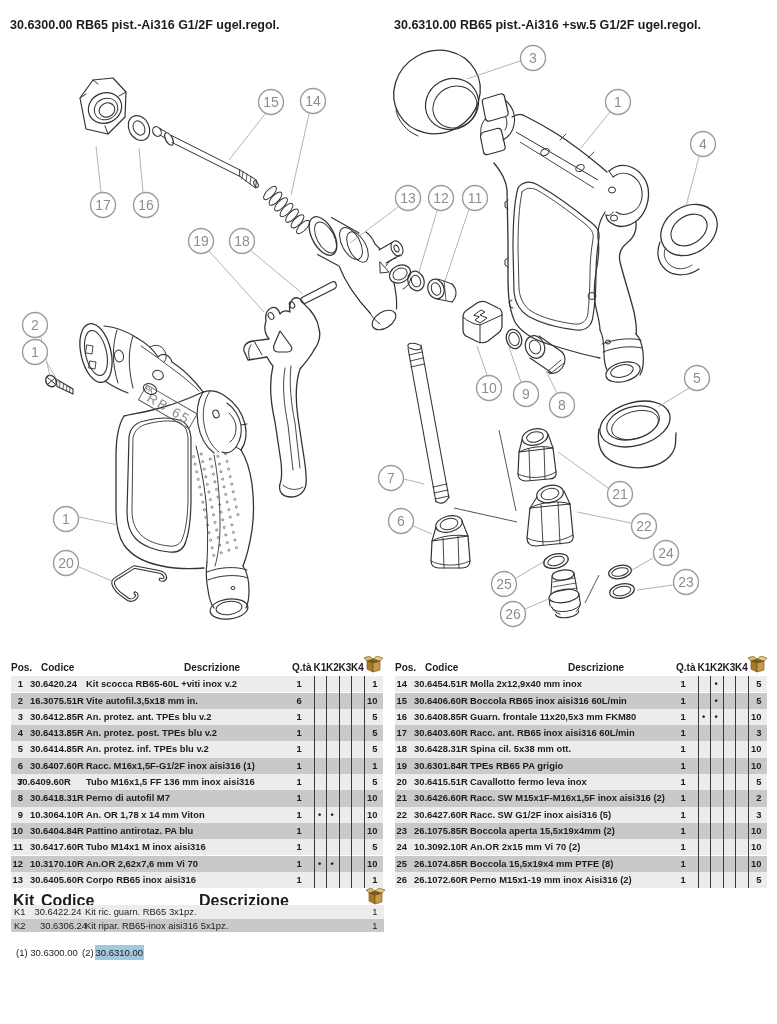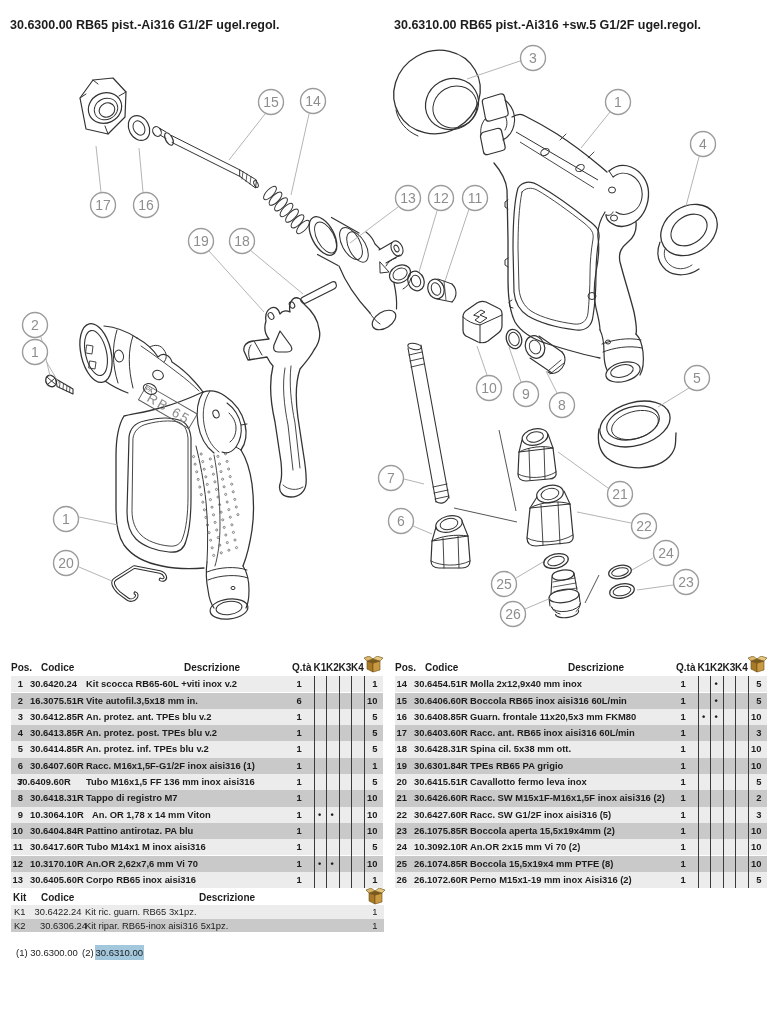--- a/index.html
+++ b/index.html
@@ -411,28 +411,28 @@
 <div style="position:absolute;left:11px;top:774.0px;width:372.3px;height:16.3px;background:#ececec;font-weight:bold;font-size:9.4px;line-height:16.3px">
     <span style="position:absolute;left:0;width:12px;text-align:right">7</span>
     <span style="position:absolute;left:6px">30.6409.60R</span>
     <span style="position:absolute;left:75px">Tubo M16x1,5 FF 136 mm inox aisi316</span>
     <span style="position:absolute;left:279px;width:18px;text-align:center">1</span>
     <span style="position:absolute;left:346px;width:20.5px;text-align:right">5</span>
   </div>
 <div style="position:absolute;left:11px;top:790.3px;width:372.3px;height:16.3px;background:#c9c9c9;font-weight:bold;font-size:9.4px;line-height:16.3px">
     <span style="position:absolute;left:0;width:12px;text-align:right">8</span>
     <span style="position:absolute;left:19px">30.6418.31R</span>
-    <span style="position:absolute;left:75px">Tappo di registro M7</span>
+    <span style="position:absolute;left:75px">Perno di autofil M7</span>
     <span style="position:absolute;left:279px;width:18px;text-align:center">1</span>
     <span style="position:absolute;left:346px;width:20.5px;text-align:right">10</span>
   </div>
 <div style="position:absolute;left:11px;top:806.6px;width:372.3px;height:16.3px;background:#ececec;font-weight:bold;font-size:9.4px;line-height:16.3px">
     <span style="position:absolute;left:0;width:12px;text-align:right">9</span>
     <span style="position:absolute;left:19px">10.3064.10R</span>
-    <span style="position:absolute;left:81px">An. OR 1,78 x 14 mm Viton</span>
+    <span style="position:absolute;left:75px">An. OR 1,78 x 14 mm Viton</span>
     <span style="position:absolute;left:279px;width:18px;text-align:center">1</span>
     <span style="position:absolute;left:302.5px;width:12.5px;text-align:center">•</span>
     <span style="position:absolute;left:315px;width:12.5px;text-align:center">•</span>
     <span style="position:absolute;left:346px;width:20.5px;text-align:right">10</span>
   </div>
 <div style="position:absolute;left:11px;top:822.9px;width:372.3px;height:16.3px;background:#c9c9c9;font-weight:bold;font-size:9.4px;line-height:16.3px">
     <span style="position:absolute;left:0;width:12px;text-align:right">10</span>
     <span style="position:absolute;left:19px">30.6404.84R</span>
     <span style="position:absolute;left:75px">Pattino antirotaz. PA blu</span>
     <span style="position:absolute;left:279px;width:18px;text-align:center">1</span>
@@ -576,21 +576,21 @@
     <span style="position:absolute;left:19px">26.1072.60R</span>
     <span style="position:absolute;left:75px">Perno M15x1-19 mm inox Aisi316 (2)</span>
     <span style="position:absolute;left:279px;width:18px;text-align:center">1</span>
     <span style="position:absolute;left:346px;width:20.5px;text-align:right">5</span>
   </div>
 <div style="position:absolute;left:697.5px;top:676.2px;width:1px;height:212px;background:#3a3a3a"></div>
 <div style="position:absolute;left:710px;top:676.2px;width:1px;height:212px;background:#3a3a3a"></div>
 <div style="position:absolute;left:722.5px;top:676.2px;width:1px;height:212px;background:#3a3a3a"></div>
 <div style="position:absolute;left:735px;top:676.2px;width:1px;height:212px;background:#3a3a3a"></div>
 <div style="position:absolute;left:747.5px;top:676.2px;width:1px;height:212px;background:#3a3a3a"></div>
-<div style="position:absolute;left:11px;top:892px;width:372px;height:14px;font-weight:bold;font-size:10px">
+<div style="position:absolute;left:11px;top:892px;width:372px;height:14px;font-weight:bold;font-size:16px">
     <span style="position:absolute;left:2px">Kit</span>
     <span style="position:absolute;left:30px">Codice</span>
     <span style="position:absolute;left:188px">Descrizione</span>
   </div>
 <svg style="position:absolute;left:366px;top:888px" width="19" height="17" viewBox="0 0 19 17">
     <polygon points="3,5 9,7 9,16 3,13" fill="#a87a28" stroke="#6b4a14" stroke-width="0.6"></polygon>
     <polygon points="9,7 16,5 16,14 9,16" fill="#c99a44" stroke="#6b4a14" stroke-width="0.6"></polygon>
     <polygon points="3,5 9,3 16,5 9,7" fill="#7a5a1a" stroke="#6b4a14" stroke-width="0.5"></polygon>
     <polygon points="3,5 0,2 5,0 9,3" fill="#d9b86a" stroke="#6b4a14" stroke-width="0.6"></polygon>
     <polygon points="9,3 13,0 19,2 16,5" fill="#e3c87e" stroke="#6b4a14" stroke-width="0.6"></polygon>

